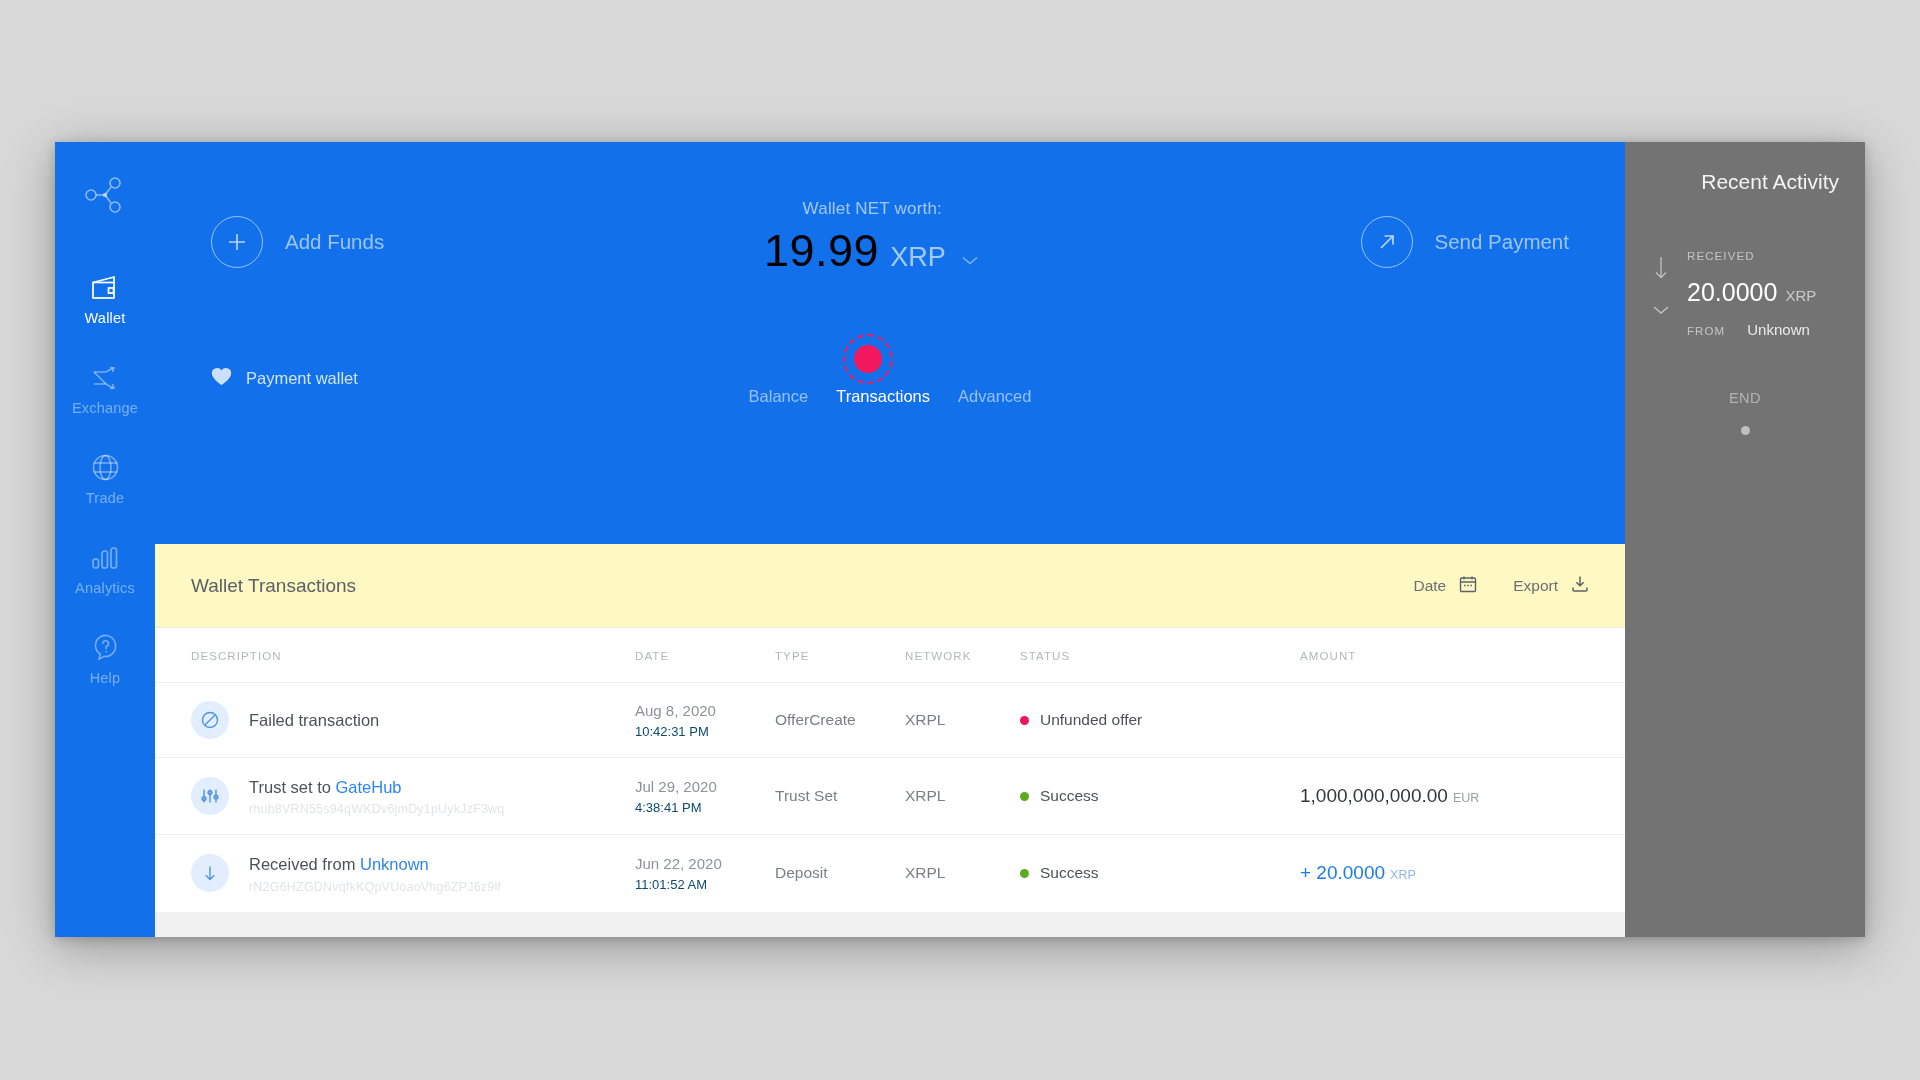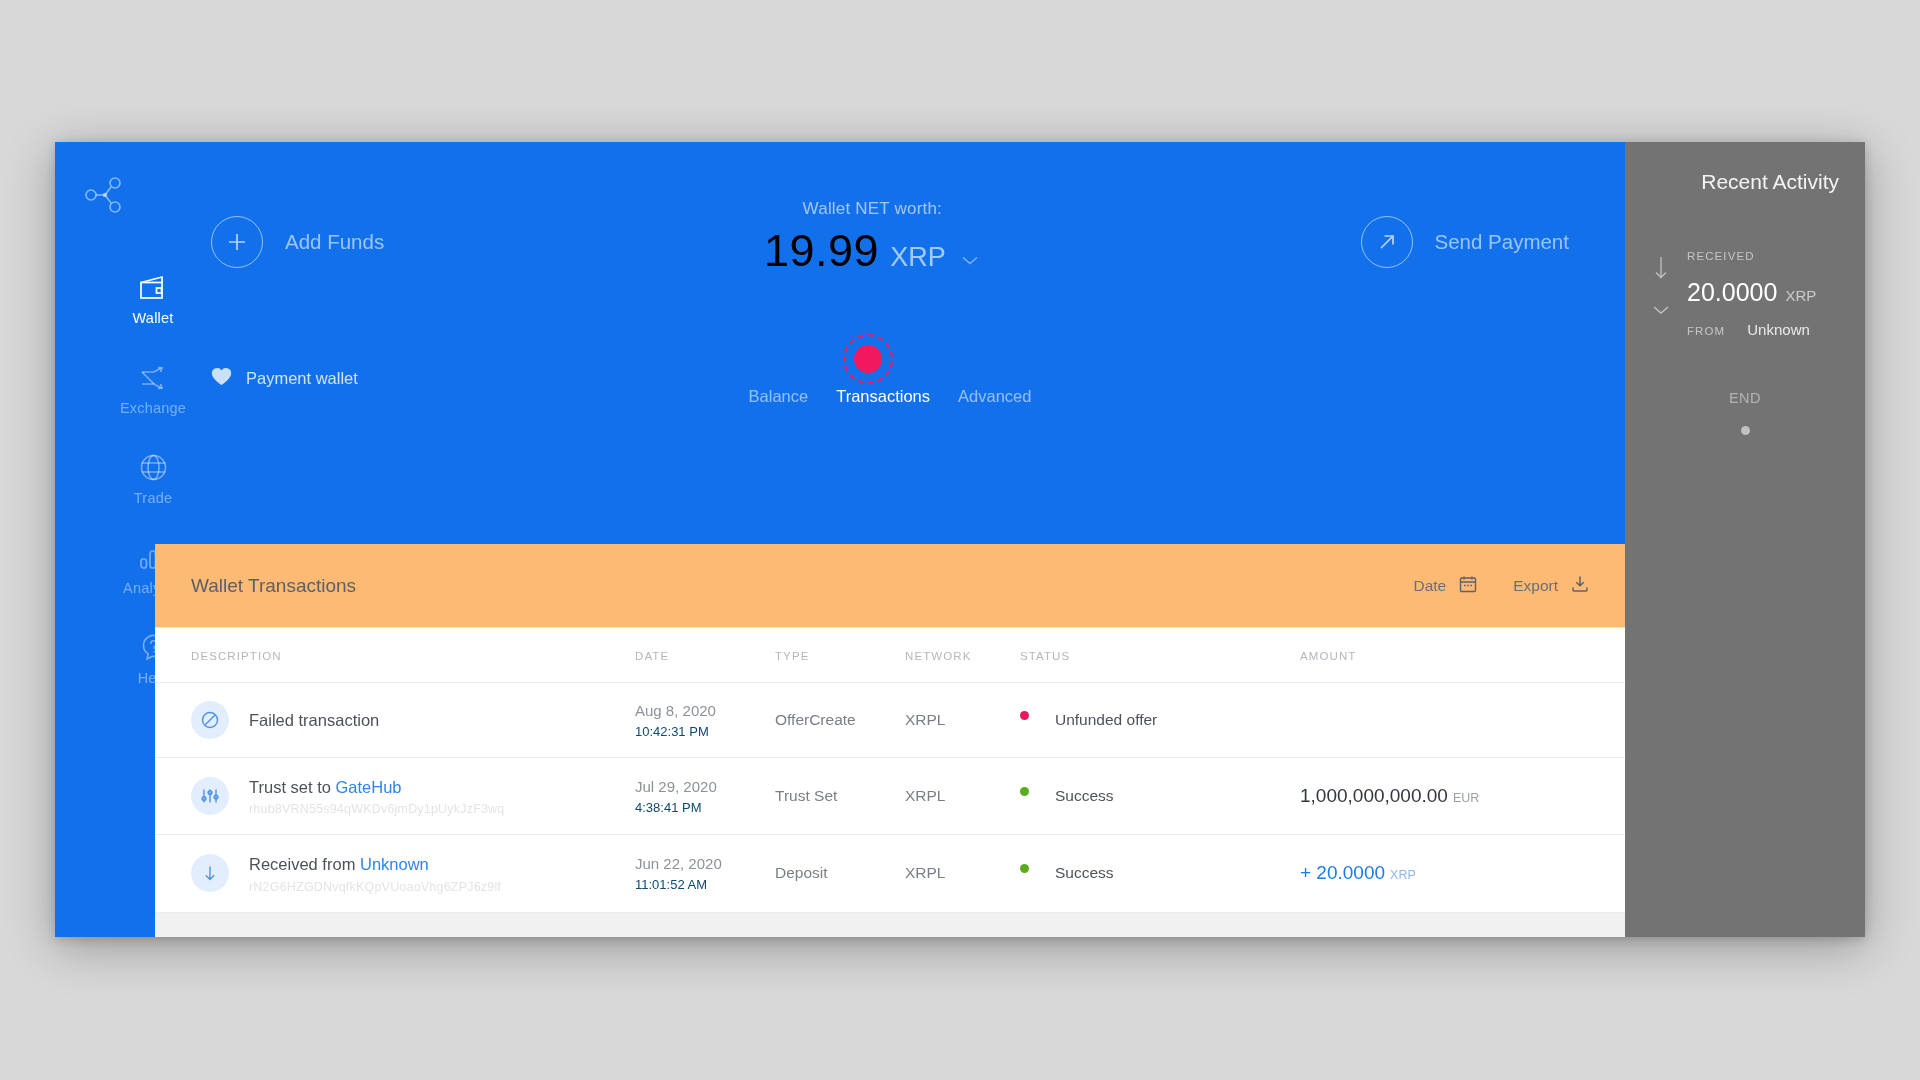--- a/index.html
+++ b/index.html
@@ -29,21 +29,20 @@
     display: flex; flex-direction: column; align-items: center;
   }
   .logo { margin-top: 22px; height: 66px; display:flex; align-items:center; justify-content:center; width:100%; }
   .nav { margin-top: 24px; width: 100%; }
   .nav-item {
     width: 100%; height: 90px;
     display: flex; flex-direction: column;
     align-items: center; justify-content: center;
     gap: 7px; cursor: pointer;
     color: rgba(255,255,255,.42);
-    margin-left: 48px;
   }
   .nav-item.active { color: #ffffff; }
   .nav-label { font-size: 14.5px; letter-spacing: .2px; }
   .nav-icon { height: 30px; display:flex; align-items:center; justify-content:center; }
   .nav-icon svg { display: block; }
 
   
   .main { position: absolute; left: 100px; top: 0; right: 240px; height: 100%; }
   .topbar {
     position: relative; height: 80px;
@@ -121,21 +120,21 @@
     background: #f2185d;
   }
 
   
   .card {
     position: absolute; left: 100px; right: 240px;
     top: 402px; bottom: 0;
     background: #ffffff;
   }
   .card-head {
-    height: 84px; background: #fdba74;
+    height: 84px; background: #fef9c3;
     display: flex; align-items: center;
     padding: 0 36px 0 36px;
     border-bottom: 1px solid #e7e7e7;
   }
   .card-title { font-size: 19px; color: #5c6068; }
   .card-tools { margin-left: auto; display: flex; align-items: center; gap: 36px; }
   .tool-btn {
     display: flex; align-items: center; gap: 13px;
     color: #6a6e76; font-size: 15.5px; cursor: pointer;
   }
@@ -165,21 +164,21 @@
     background: #e2eefd;
     display: flex; align-items: center; justify-content: center;
   }
   .desc-main { font-size: 16.5px; color: #4d525a; line-height: 1.35; }
   .desc-main .lnk { color: #2d86f0; }
   .desc-sub { font-size: 12.5px; color: #e2e4e7; margin-top: 4px; letter-spacing: .2px; }
 
   .date-main { font-size: 15px; color: #8d929a; }
   .date-sub  { font-size: 13px; color: #0c4a6e; margin-top: 5px; }
 
-  .status-cell { display: flex; gap: 26px; }
+  .status-cell { display: flex; align-items: center; gap: 11px; }
   .dot-status { width: 9px; height: 9px; border-radius: 50%; display:inline-block; }
   .status-text { color: #4d525a; font-size: 15.5px; }
 
   .amt { font-size: 19px; color: #33373e; white-space: nowrap; }
   .amt.positive { color: #1a7ced; }
   .amt .cur { font-size: 12.5px; color: #9aa0a7; margin-left: 5px; }
   .amt.positive .cur { color: #8fb8e8; }
 
   .table-foot {
     height: 120px; background: #f1f1f1;

